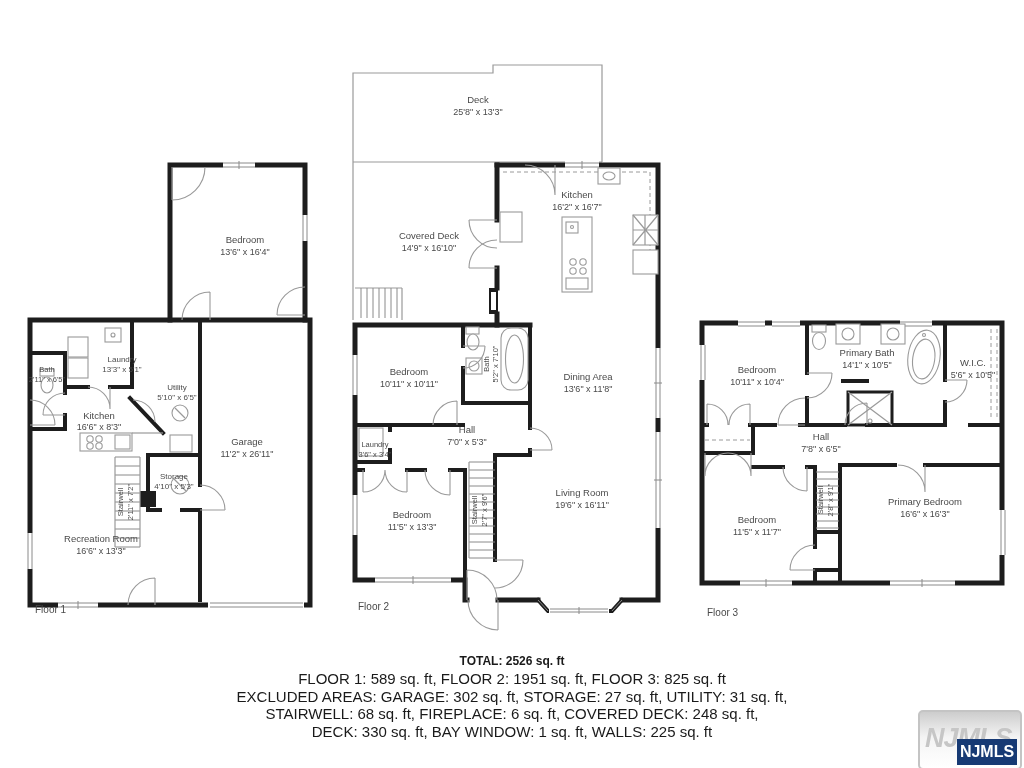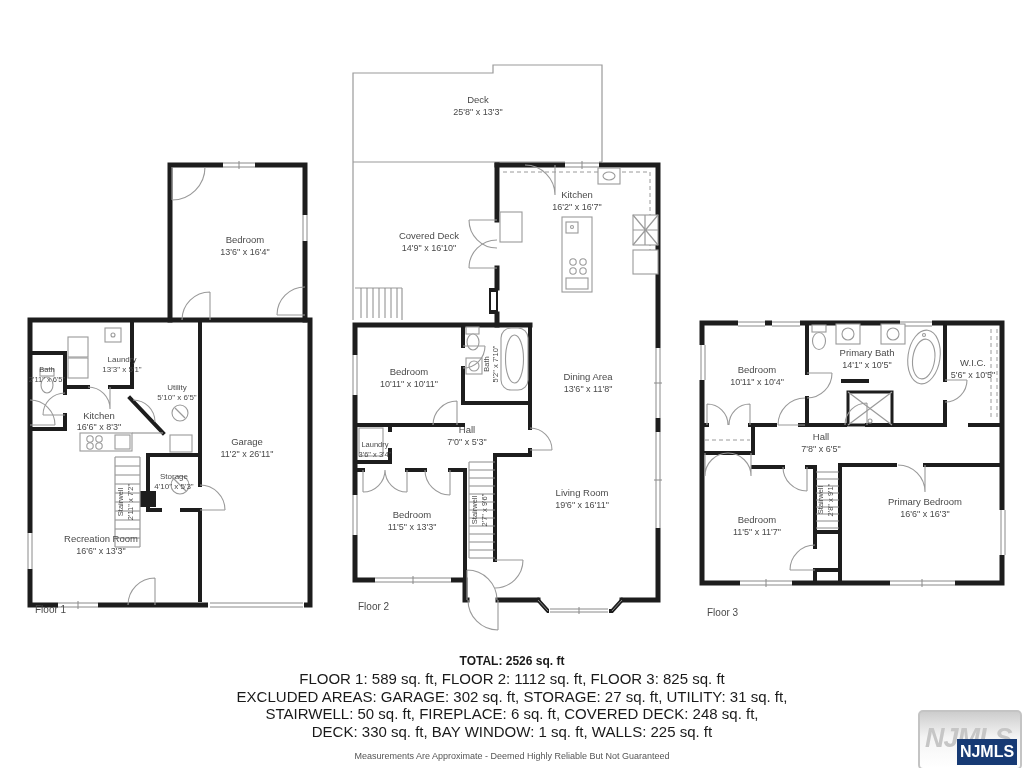--- a/index.html
+++ b/index.html
@@ -322,25 +322,24 @@
       <text class="xs" transform="rotate(-90 128 185)" x="128" y="185">Stairwell</text>
       <text class="xs" transform="rotate(-90 138 185)" x="138" y="185">2'8" x 9'1"</text>
       <text class="rname" x="230" y="190">Primary Bedroom</text>
       <text class="rdim" x="230" y="202">16'6" x 16'3"</text>
       <text class="floorlbl" x="12" y="301">Floor 3</text>
     </g>
   </svg>
 
   <div id="summary">
     <p class="total">TOTAL: 2526 sq. ft</p>
-    <p>FLOOR 1: 589 sq. ft, FLOOR 2: 1112 sq. ft, FLOOR 3: 825 sq. ft</p>
+    <p>FLOOR 1: 589 sq. ft, FLOOR 2: 1951 sq. ft, FLOOR 3: 825 sq. ft</p>
     <p>EXCLUDED AREAS: GARAGE: 302 sq. ft, STORAGE: 27 sq. ft, UTILITY: 31 sq. ft,</p>
-    <p>STAIRWELL: 50 sq. ft, FIREPLACE: 6 sq. ft, COVERED DECK: 248 sq. ft,</p>
+    <p>STAIRWELL: 68 sq. ft, FIREPLACE: 6 sq. ft, COVERED DECK: 248 sq. ft,</p>
     <p>DECK: 330 sq. ft, BAY WINDOW: 1 sq. ft, WALLS: 225 sq. ft</p>
-    <p class="disc">Measurements Are Approximate - Deemed Highly Reliable But Not Guaranteed</p>
   </div>
 
   <div id="logo">
     <div class="wm">NJMLS</div>
     <div class="badge">NJMLS</div>
   </div>
 
 </div>
 
 </body></html>

